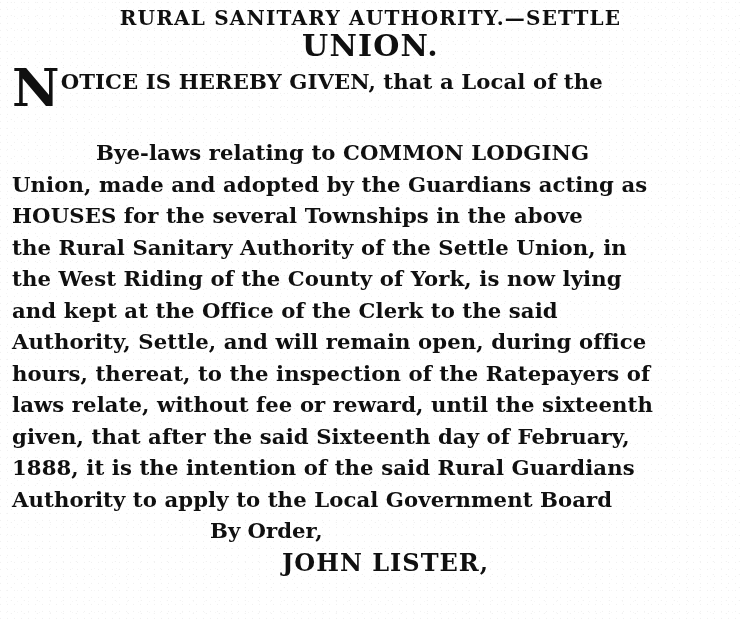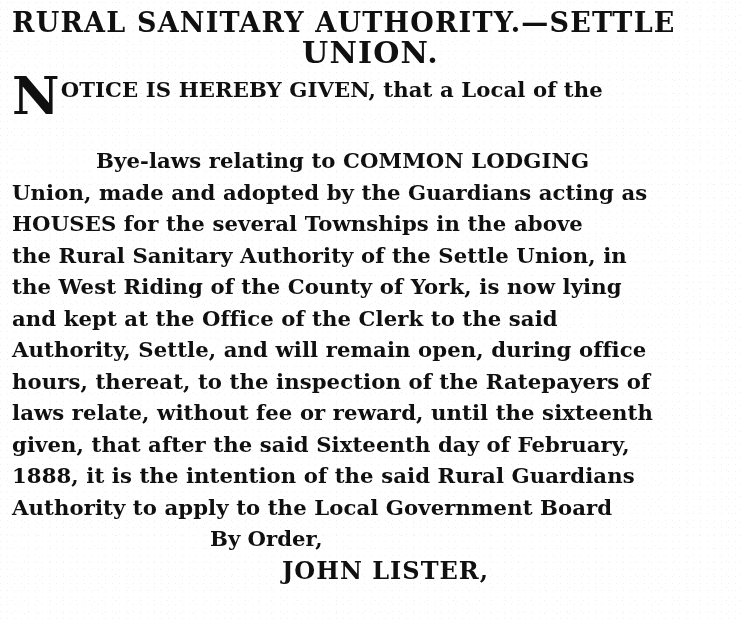--- a/index.html
+++ b/index.html
@@ -15,23 +15,24 @@
     color: #101010;
   }
   .notice {
     position: relative;
     width: 741px;
     height: 619px;
     box-sizing: border-box;
     padding: 6px 12px 0 12px;
   }
   .headline {
+    text-align: center;
     font-family: "DejaVu Serif", serif;
     font-weight: bold;
-    font-size: 27px;
+    font-size: 20px;
     letter-spacing: 1.2px;
     line-height: 1.08;
     margin: 2px 0 0 0;
     white-space: nowrap;
   }
   .headline-2 {
     text-align: center;
     font-family: "DejaVu Serif", serif;
     font-weight: bold;
     font-size: 30px;

